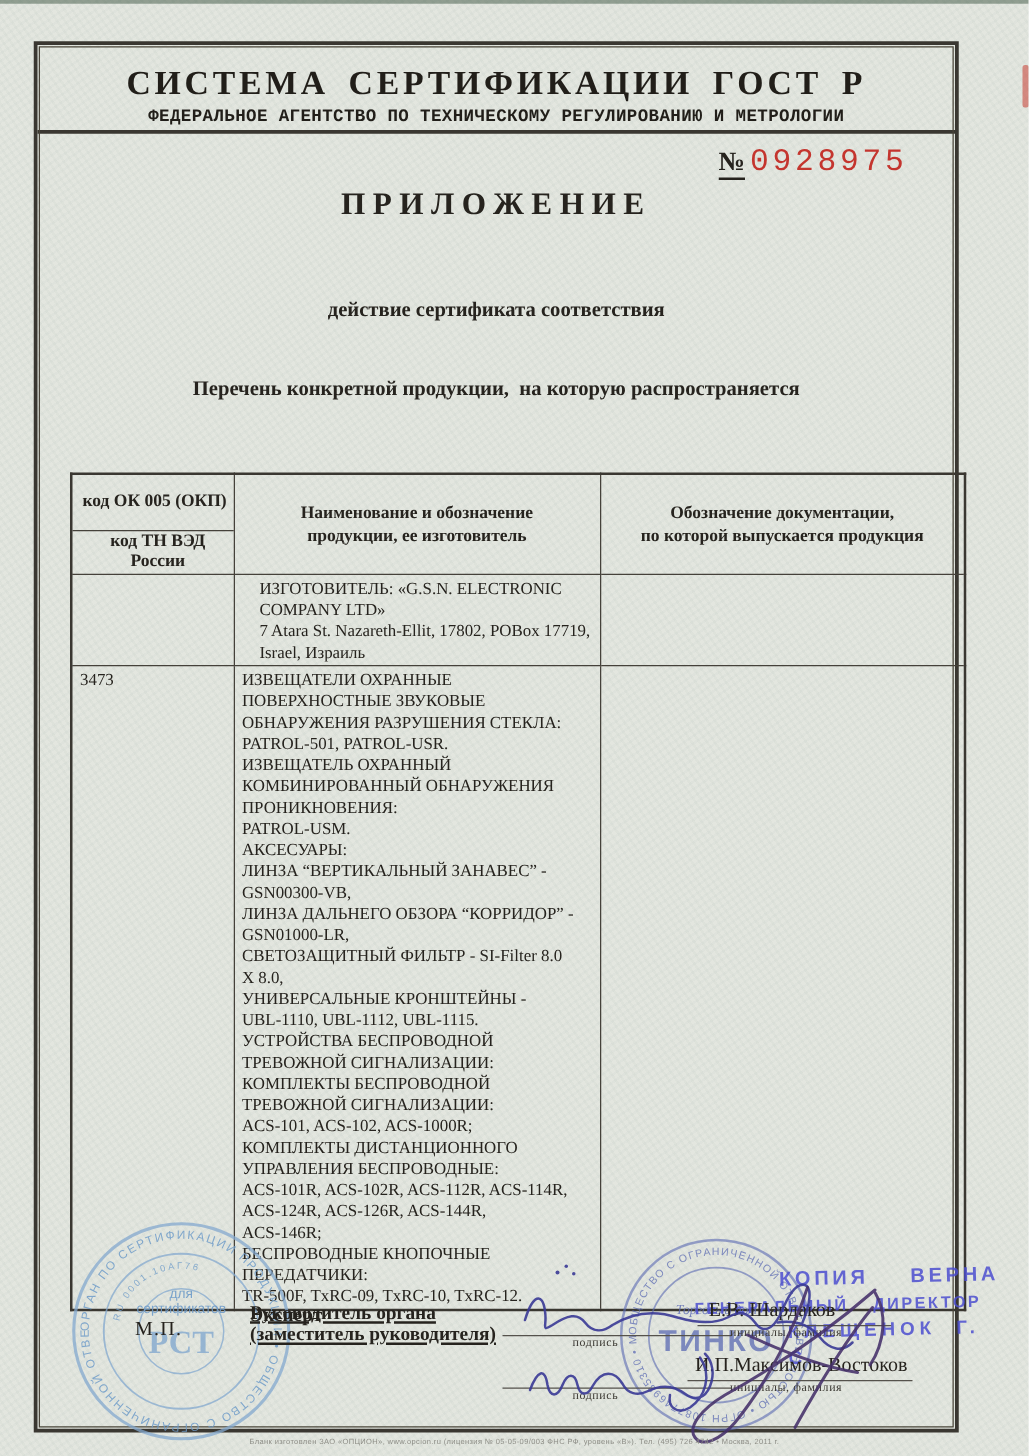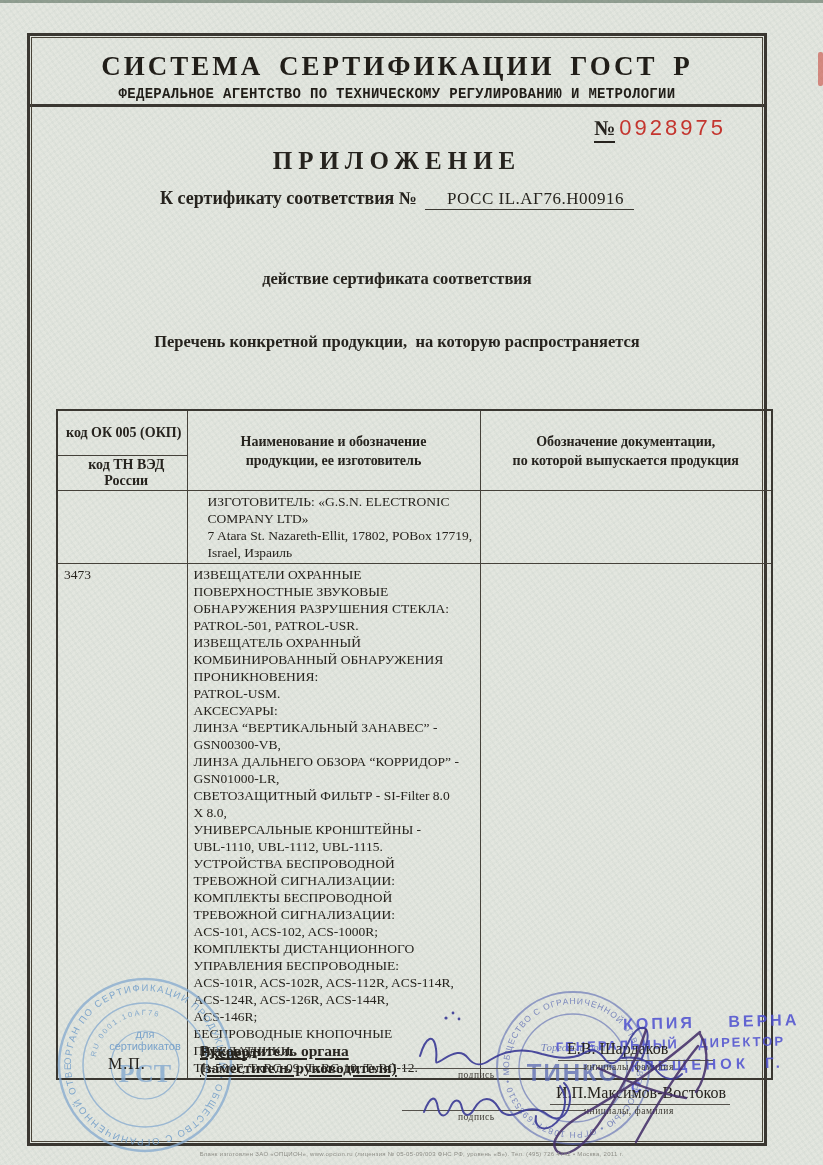--- a/index.html
+++ b/index.html
@@ -14,21 +14,21 @@
 
   .frame{position:absolute;left:27px;top:33px;width:740px;height:1113px;border:3px solid #3a3731;box-sizing:border-box;}
   .frame::before{content:"";position:absolute;inset:1px;border:1px solid #494439;pointer-events:none;}
 
   .header{padding-top:15px;padding-bottom:2px;border-bottom:3px solid #3a3731;text-align:center;}
   .h1{font-size:27px;font-weight:bold;letter-spacing:3px;word-spacing:6px;color:#211e19;}
   .h2{font-size:14px;font-weight:bold;letter-spacing:.3px;margin-top:4px;color:#211e19;font-family:Liberation Mono, monospace;}
 
   .number-row{margin-top:8px;padding-right:38px;text-align:right;}
   .no-sign{font-size:21px;font-weight:bold;border-bottom:2px solid #26231e;padding-bottom:1px;}
-  .no-digits{font-family:Liberation Sans, sans-serif;font-size:22px;letter-spacing:3px;color:#c4352e;}
+  .no-digits{font-family:Liberation Mono, monospace;font-size:25px;letter-spacing:3px;color:#c4352e;}
 
   .title{margin-top:6px;text-align:center;font-size:25px;font-weight:bold;letter-spacing:6px;}
 
   .cert-line{margin-top:13px;text-align:center;font-size:18px;}
   .cert-label{font-weight:bold;}
   .cert-value{font-size:17px;border-bottom:1.5px solid #3a3731;padding:0 10px 1px 22px;margin-left:8px;letter-spacing:.5px;}
 
   .subtitle{margin-top:17px;text-align:center;font-size:16.5px;font-weight:bold;line-height:21px;white-space:pre-wrap;}
 
   table.products{border-collapse:collapse;margin:15px 0 0 26px;table-layout:fixed;width:715px;}
@@ -88,23 +88,20 @@
       <div class="h2">ФЕДЕРАЛЬНОЕ АГЕНТСТВО ПО ТЕХНИЧЕСКОМУ РЕГУЛИРОВАНИЮ И МЕТРОЛОГИИ</div>
     </div>
 
     <div class="number-row">
       <span class="no-sign">№</span>
       <span class="no-digits">0928975</span>
     </div>
 
     <div class="title">ПРИЛОЖЕНИЕ</div>
 
-    <div class="cert-line">
-      <span class="cert-label">К сертификату соответствия №</span><span class="cert-value">РОСС IL.АГ76.Н00916</span>
-    </div>
 
     <div class="subtitle">
       <div>действие сертификата соответствия</div>
       <div>Перечень конкретной продукции,  на которую распространяется</div>
     </div>
 
     <table class="products">
       <thead>
         <tr>
           <th class="c1">

